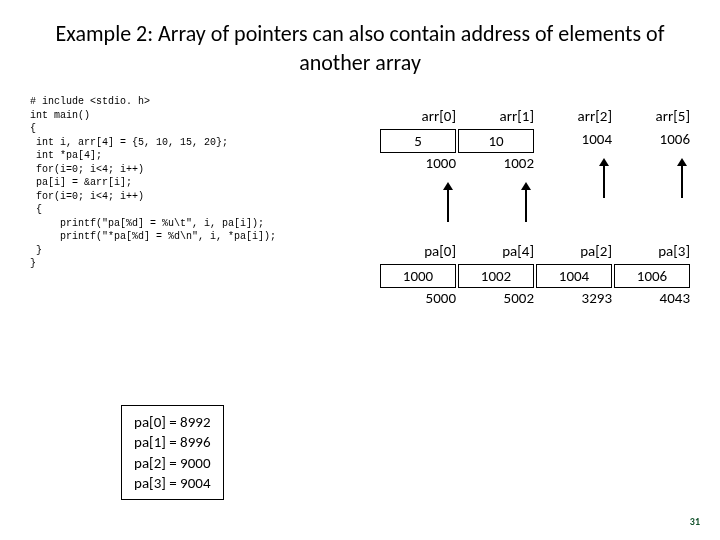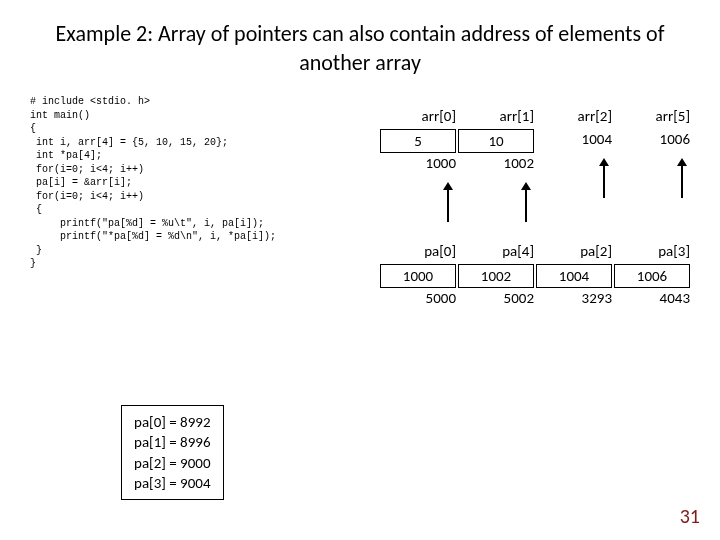--- a/index.html
+++ b/index.html
@@ -79,22 +79,23 @@
       gap: 32px;
       font-size: 15px;
       line-height: 1.35;
       margin-left: 39px;
     }
     .outcol { white-space: pre; }
     .pagenum {
       position: absolute;
       right: 20px;
       bottom: 12px;
-      font-size: 20px;
-      color: #7f1d1d;
+      font-size: 10px;
+      color: #14532d;
+      font-weight: bold;
     }
   </style>
 </head>
 <body>
 
 <div class="title">Example 2: Array of pointers can also contain address of elements of another array</div>
 
 <div class="content">
   <div class="left">
     <div class="code"># include &lt;stdio. h&gt;

